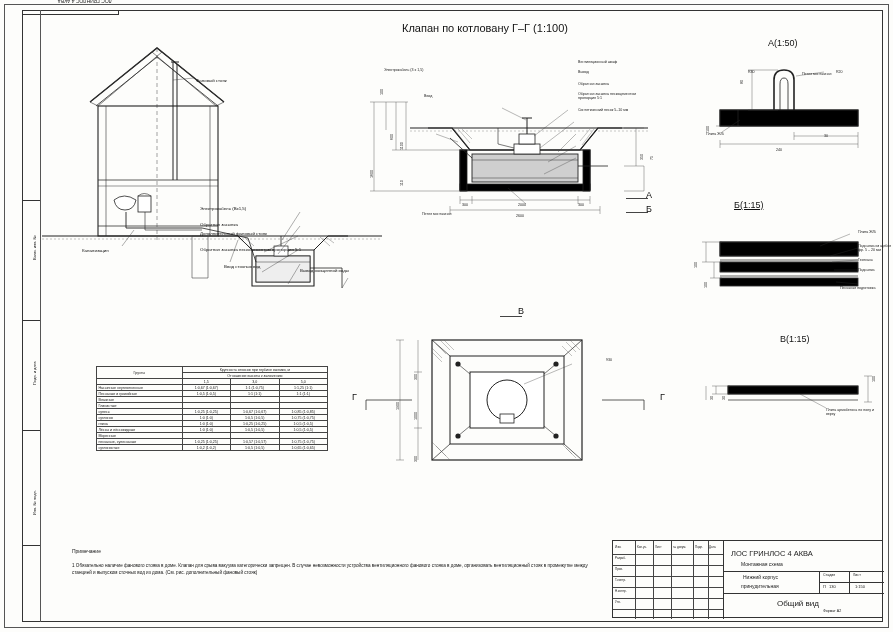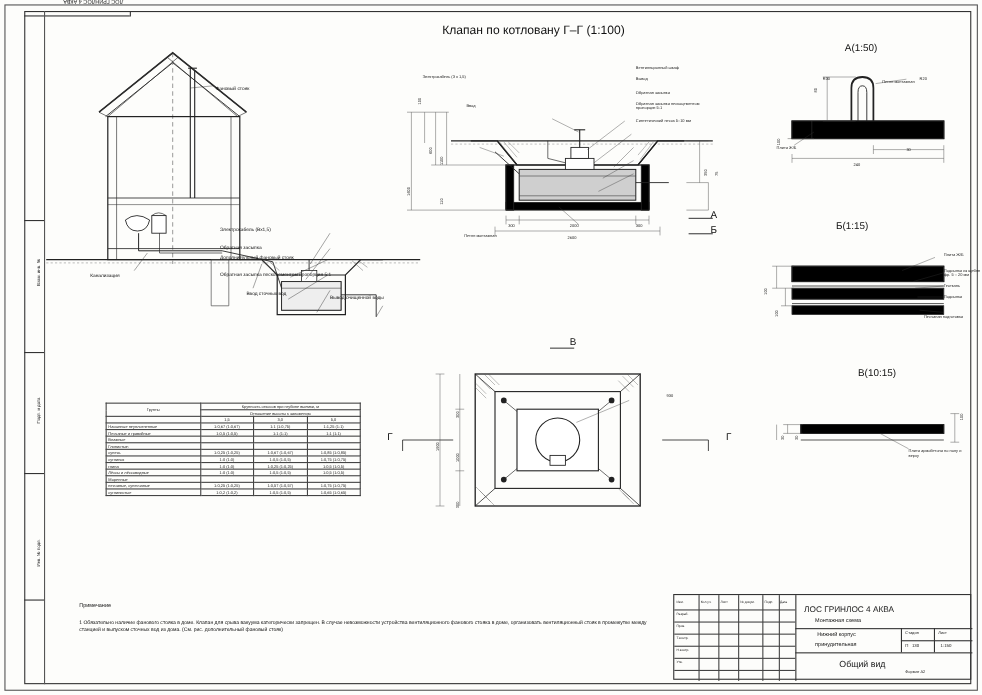--- a/index.html
+++ b/index.html
@@ -237,21 +237,21 @@
   </svg>
   <div class="xtiny" style="position:absolute;left:740px;top:84px;transform:rotate(-90deg);transform-origin:0 0;">80</div>
   <div class="xtiny" style="position:absolute;left:706px;top:132px;transform:rotate(-90deg);transform-origin:0 0;">100</div>
   <div class="xtiny" style="position:absolute;left:748px;top:70px;">R30</div>
   <div class="xtiny" style="position:absolute;left:836px;top:70px;">R20</div>
   <div class="xtiny" style="position:absolute;left:824px;top:134px;">30</div>
   <div class="xtiny" style="position:absolute;left:776px;top:148px;">240</div>
   <div class="xtiny" style="position:absolute;left:802px;top:72px;">Петля монтажная</div>
   <div class="xtiny" style="position:absolute;left:706px;top:132px;">Плита Ж/Б</div>
 
-  <div class="ttl2" style="left:760px;top:200px;">Б(1:15)</div>
+  <div class="ttl2" style="left:734px;top:200px;text-decoration:underline;">Б(1:15)</div>
   <svg style="left:700px;top:222px;width:180px;height:80px;">
     <rect x="20" y="20" width="138" height="14" class="hatchdense" stroke="#222" stroke-width="0.9"></rect>
     <rect x="20" y="20" width="138" height="14" fill="none" stroke="#222" stroke-width="0.9"></rect>
     <line x1="20" y1="38" x2="158" y2="38" stroke="#222" stroke-width="0.7"></line>
     <rect x="20" y="40" width="138" height="10" class="dots" stroke="#333" stroke-width="0.6"></rect>
     <rect x="20" y="40" width="138" height="10" fill="none" stroke="#333" stroke-width="0.6"></rect>
     <line x1="20" y1="54" x2="158" y2="54" stroke="#222" stroke-width="0.7"></line>
     <rect x="20" y="56" width="138" height="8" class="hatch45" stroke="#333" stroke-width="0.5"></rect>
     <rect x="20" y="56" width="138" height="8" fill="none" stroke="#333" stroke-width="0.5"></rect>
     <g stroke="#444" stroke-width="0.4">
@@ -268,21 +268,21 @@
     <path d="M136 60 L158 62" stroke="#333" stroke-width="0.35"></path>
   </svg>
   <div class="xtiny" style="position:absolute;left:694px;top:268px;transform:rotate(-90deg);transform-origin:0 0;">100</div>
   <div class="xtiny" style="position:absolute;left:704px;top:288px;transform:rotate(-90deg);transform-origin:0 0;">100</div>
   <div class="xtiny" style="position:absolute;left:858px;top:230px;">Плита Ж/Б</div>
   <div class="xtiny" style="position:absolute;left:858px;top:244px;width:36px;white-space:normal;">Подсыпка из щебня фр. 5 – 20 мм</div>
   <div class="xtiny" style="position:absolute;left:858px;top:258px;">Геоткань</div>
   <div class="xtiny" style="position:absolute;left:858px;top:268px;">Подсыпка</div>
   <div class="xtiny" style="position:absolute;left:840px;top:286px;">Песчаная подготовка</div>
 
-  <div class="ttl2" style="left:780px;top:334px;">В(10:15)</div>
+  <div class="ttl2" style="left:780px;top:334px;">В(1:15)</div>
   <svg style="left:700px;top:356px;width:180px;height:80px;">
     <rect x="28" y="30" width="130" height="8" class="hatchdense" stroke="#222" stroke-width="0.8"></rect>
     <rect x="28" y="30" width="130" height="8" fill="none" stroke="#222" stroke-width="0.8"></rect>
     <line x1="28" y1="44" x2="158" y2="44" stroke="#222" stroke-width="0.7"></line>
     <g stroke="#444" stroke-width="0.4">
       <line x1="16" y1="30" x2="16" y2="38"></line>
       <line x1="12" y1="30" x2="30" y2="30"></line>
       <line x1="12" y1="38" x2="30" y2="38"></line>
       <line x1="6" y1="30" x2="6" y2="44"></line>
       <line x1="168" y1="20" x2="168" y2="46"></line>
@@ -462,21 +462,21 @@
 
     <div style="position:absolute;left:118px;top:8px;font-size:7.5px;">ЛОС ГРИНЛОС 4 АКВА</div>
     <div style="position:absolute;left:128px;top:20px;font-size:5px;">Монтажная схема</div>
     <div style="position:absolute;left:130px;top:33px;font-size:5px;">Нижний корпус</div>
     <div style="position:absolute;left:128px;top:42px;font-size:5px;">принудительная</div>
     <div style="position:absolute;left:210px;top:32px;font-size:3.6px;">Стадия</div>
     <div style="position:absolute;left:240px;top:32px;font-size:3.6px;">Лист</div>
     <div style="position:absolute;left:210px;top:43px;font-size:4px;">П</div>
     <div style="position:absolute;left:216px;top:43px;font-size:4px;">130</div>
     <div style="position:absolute;left:242px;top:43px;font-size:4px;">1:150</div>
-    <div style="position:absolute;left:150px;top:58px;font-size:8px;">Общий вид</div>
+    <div style="position:absolute;left:164px;top:58px;font-size:8px;">Общий вид</div>
     <div style="position:absolute;left:2px;top:4px;font-size:3px;">Изм.</div>
     <div style="position:absolute;left:24px;top:4px;font-size:3px;">Кол.уч.</div>
     <div style="position:absolute;left:42px;top:4px;font-size:3px;">Лист</div>
     <div style="position:absolute;left:60px;top:4px;font-size:3px;">№ докум.</div>
     <div style="position:absolute;left:82px;top:4px;font-size:3px;">Подп.</div>
     <div style="position:absolute;left:96px;top:4px;font-size:3px;">Дата</div>
     <div style="position:absolute;left:2px;top:15px;font-size:3px;">Разраб.</div>
     <div style="position:absolute;left:2px;top:26px;font-size:3px;">Пров.</div>
     <div style="position:absolute;left:2px;top:37px;font-size:3px;">Т.контр.</div>
     <div style="position:absolute;left:2px;top:48px;font-size:3px;">Н.контр.</div>

